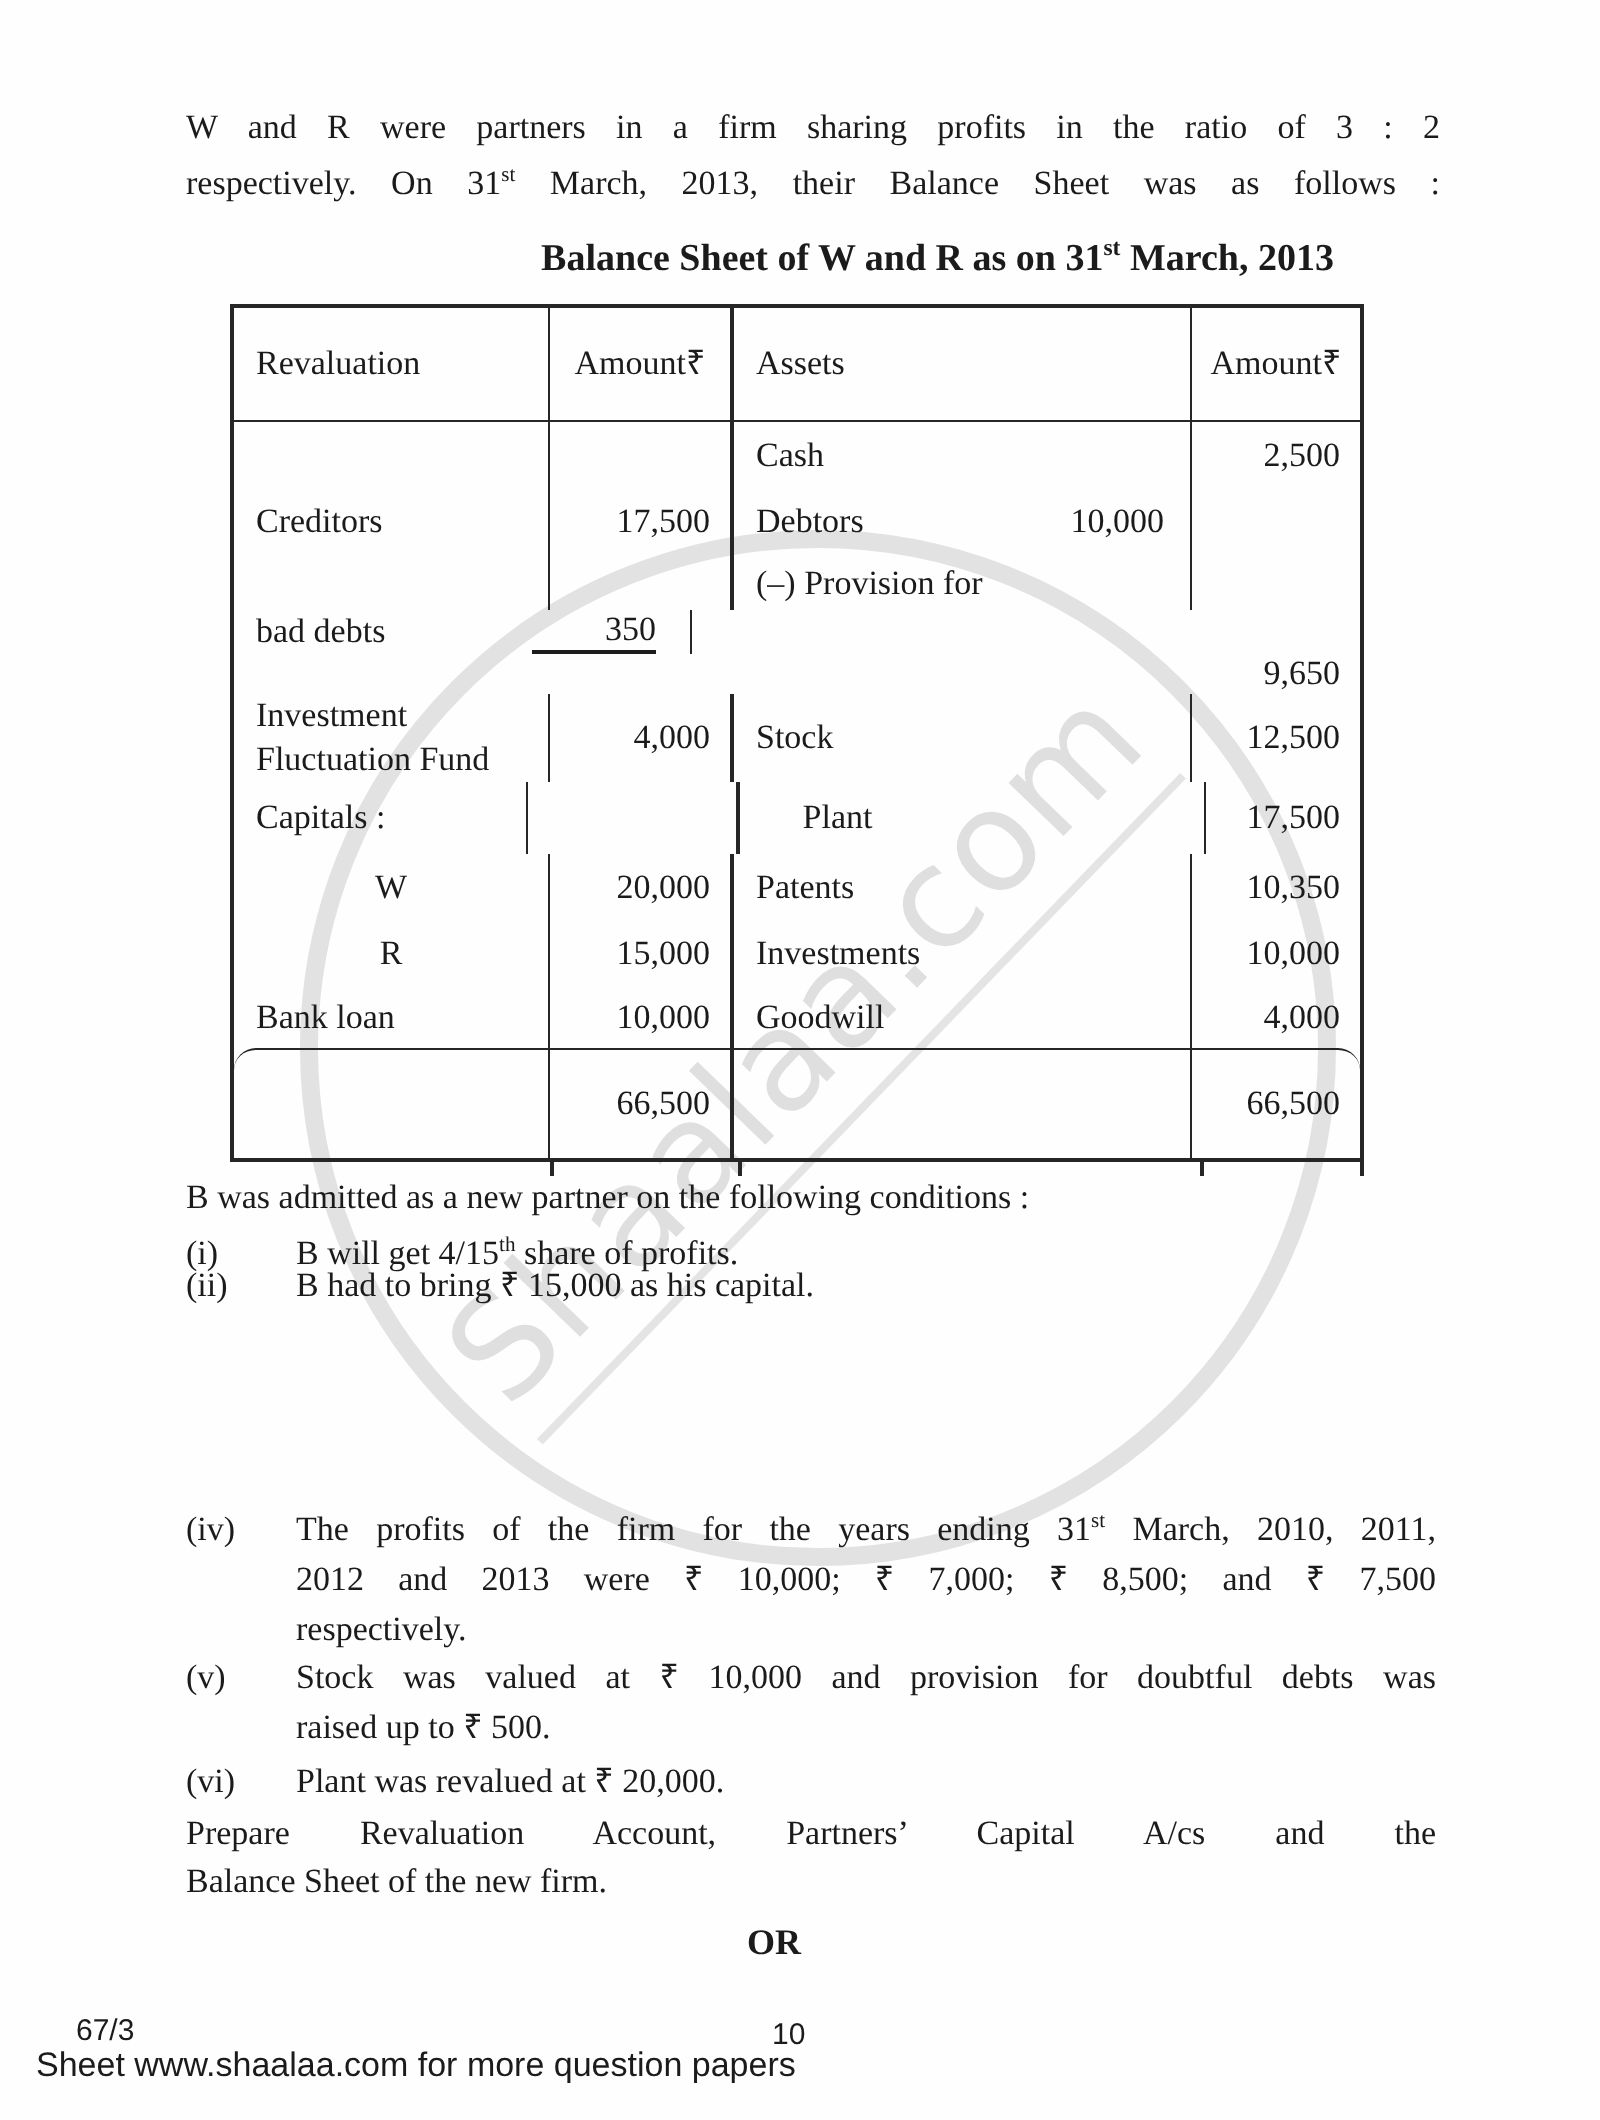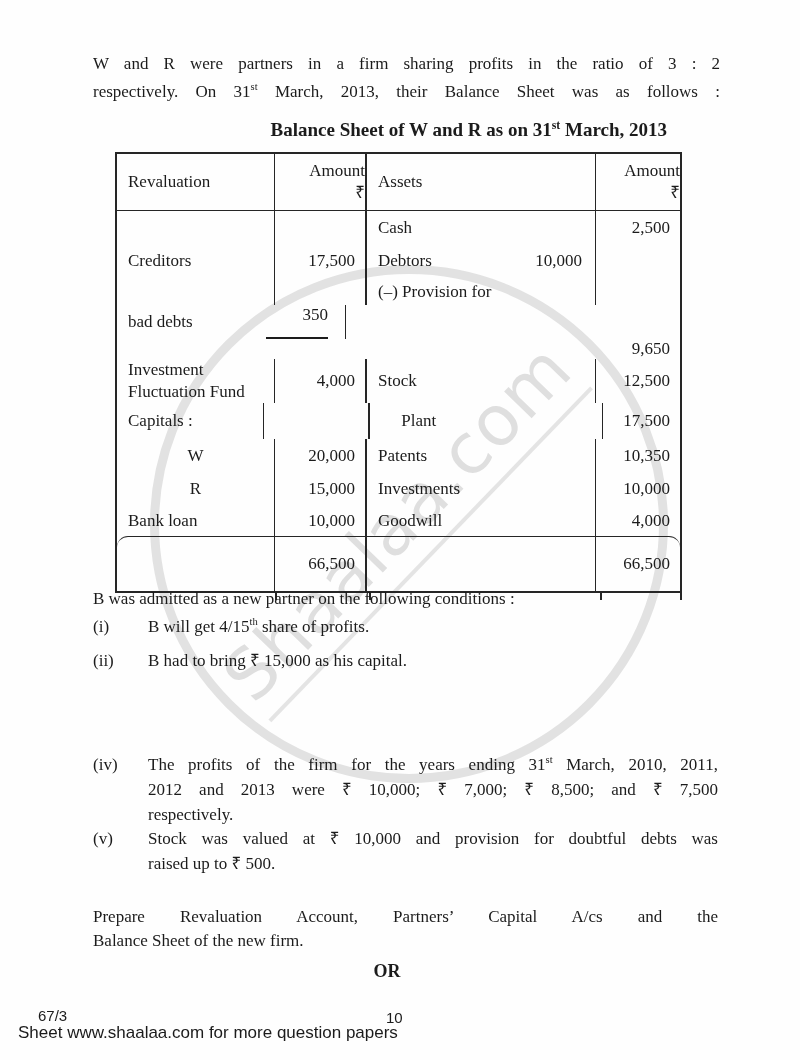--- a/index.html
+++ b/index.html
@@ -40,24 +40,24 @@
   .trow  { display:flex; }
   .tot   { border-top:1.5px solid #262626; height:54px;border-radius:11px; }
   .tc { box-sizing:border-box; display:flex; align-items:center; }
   .c1 { width:158px; border-right:1.5px solid #262626;
         flex-direction:column; justify-content:center; align-items:flex-start;
         padding-left:11px; line-height:22px; }
   .c1.center { align-items:center; padding-left:0; }
   .c2 { width:92px;  border-right:2px solid #262626; justify-content:flex-end; padding-right:10px; }
   .c3 { width:229px; border-right:1.5px solid #262626; justify-content:space-between; padding-left:11px; }
   .c4 { flex:1; justify-content:flex-end; padding-right:10px; }
-  .hc.amtcol { flex-direction:column; justify-content:center; line-height:22px;
-               padding:0; align-items:flex-end; }
+  .hc.amtcol { flex-direction:row; justify-content:center; line-height:22px;
+               padding:0; align-items:center; }
   .sub  { width:70px; text-align:right; margin-right:13px; flex:none; }
-  .subu { width:62px; border-bottom:2px solid #1c1c1c; margin-right:17px; padding-bottom:12px; }
+  .subu { width:62px; border-bottom:2px solid #1c1c1c; margin-right:17px; padding-bottom:0px; }
   .tick { position:absolute; width:2px; height:9px; background:#262626; top:100%; }
   
   .item { position:absolute; left:93px; width:625px; display:flex; z-index:1;
           font-size:17px; line-height:25px; }
   .ilabel { width:55px; flex:none; }
   .itext  { flex:1; }
   
   .sans { font-family:"Liberation Sans", sans-serif; }
   #or { font-size:18px; font-weight:bold; text-align:center; }
 </style>
@@ -194,41 +194,47 @@
   </div>
 
   <div class="abs doc" style="left:93px; top:585px; width:627px;">B was admitted as a new partner on the following conditions :</div>
 
   <div class="item" style="top:614px;">
     <span class="ilabel">(i)</span>
     <div class="itext">
         <div>B will get 4/15<sup>th</sup> share of profits.</div>
       </div>
   </div>
-  <div class="item" style="top:648px;">
+  <div class="item" style="top:630px;">
     <span class="ilabel">(ii)</span>
     <div class="itext">
         <div>B had to bring ₹ 15,000 as his capital.</div>
       </div>
   </div>
   <div class="item" style="top:752px;">
     <span class="ilabel">(iv)</span>
     <div class="itext">
       <div class="jl">The profits of the firm for the years ending 31<sup>st</sup> March, 2010, 2011,</div>
       <div class="jl">2012 and 2013 were ₹ 10,000; ₹ 7,000; ₹ 8,500; and ₹ 7,500</div>
       <div>respectively.</div>
     </div>
   </div>
   <div class="item" style="top:826px;">
     <span class="ilabel">(v)</span>
     <div class="itext">
       <div class="jl">Stock was valued at ₹ 10,000 and provision for doubtful debts was</div>
       <div>raised up to ₹ 500.</div>
     </div>
   </div>
+  <div class="item" style="top:878px;">
+    <span class="ilabel">(vi)</span>
+    <div class="itext">
+        <div>Plant was revalued at ₹ 20,000.</div>
+      </div>
+  </div>
 
   <div id="or" class="abs" style="left:148px; top:961px; width:478px;">OR</div>
 
   <div class="abs" style="left:93px; top:905px; width:625px; font-size:17px; line-height:24px;">
     <div class="jl">Prepare Revaluation Account, Partners’ Capital A/cs and the</div>
     <div>Balance Sheet of the new firm.</div>
   </div>
 
   <div class="abs sans" style="left:38px; top:1007px; font-size:15px;">67/3</div>
   <div class="abs sans" style="left:386px; top:1009px; font-size:15px;">10</div>

